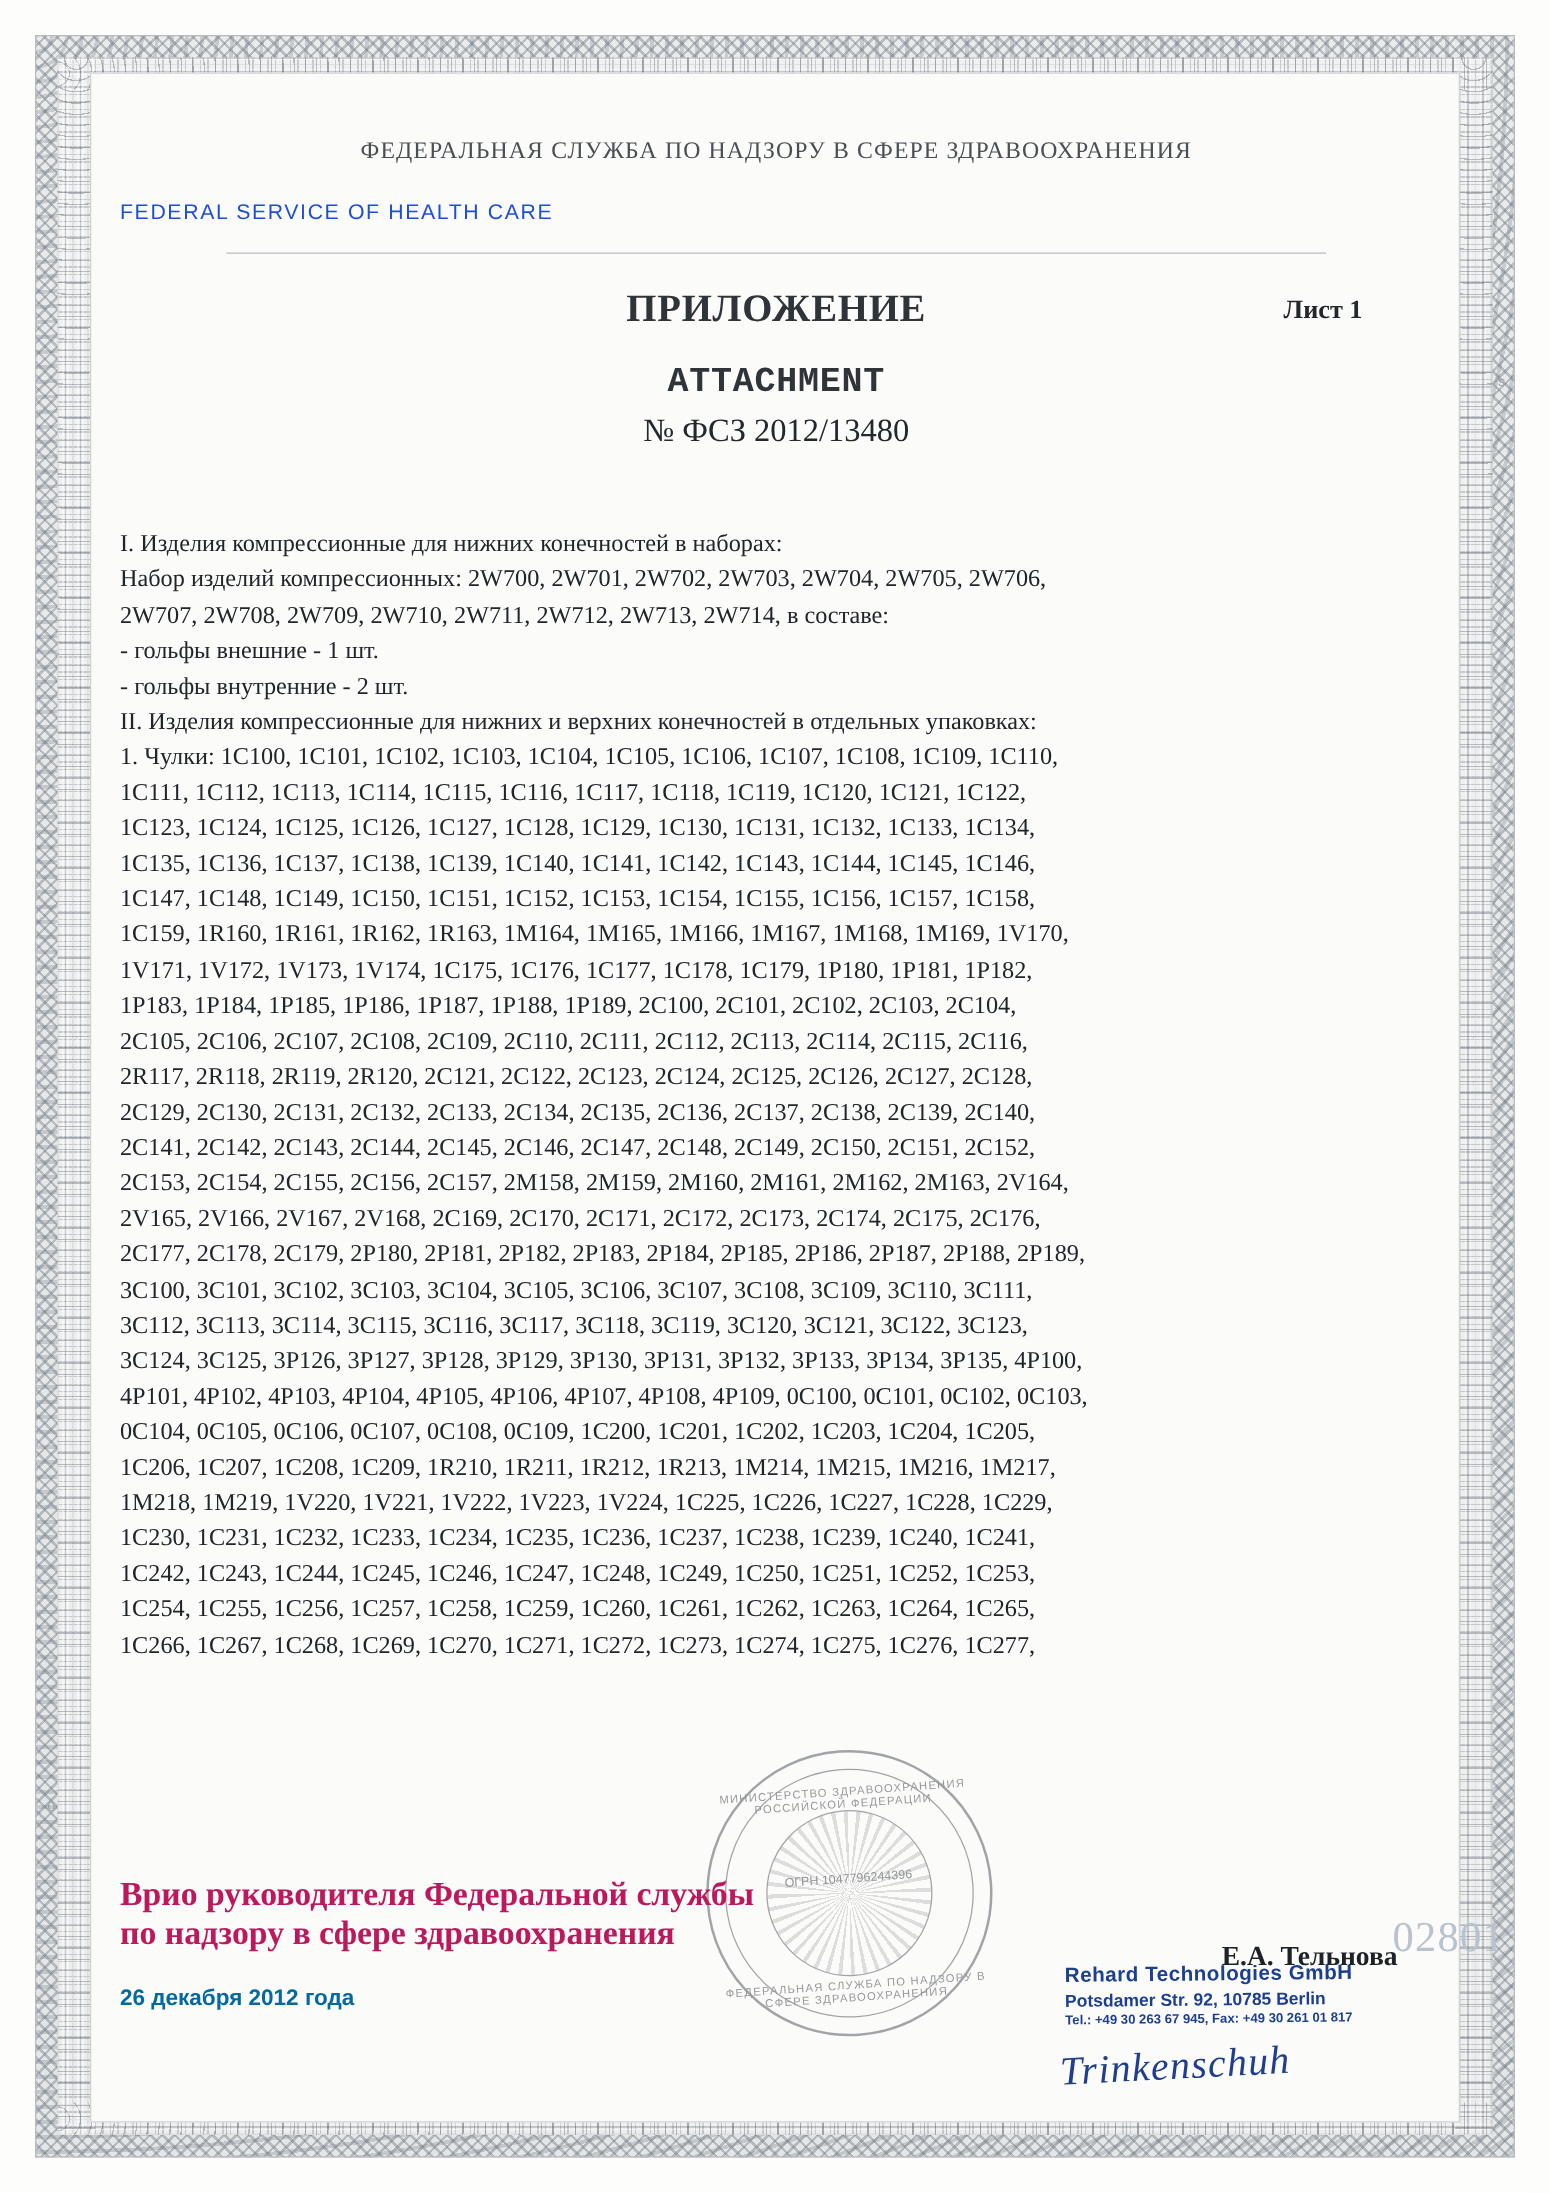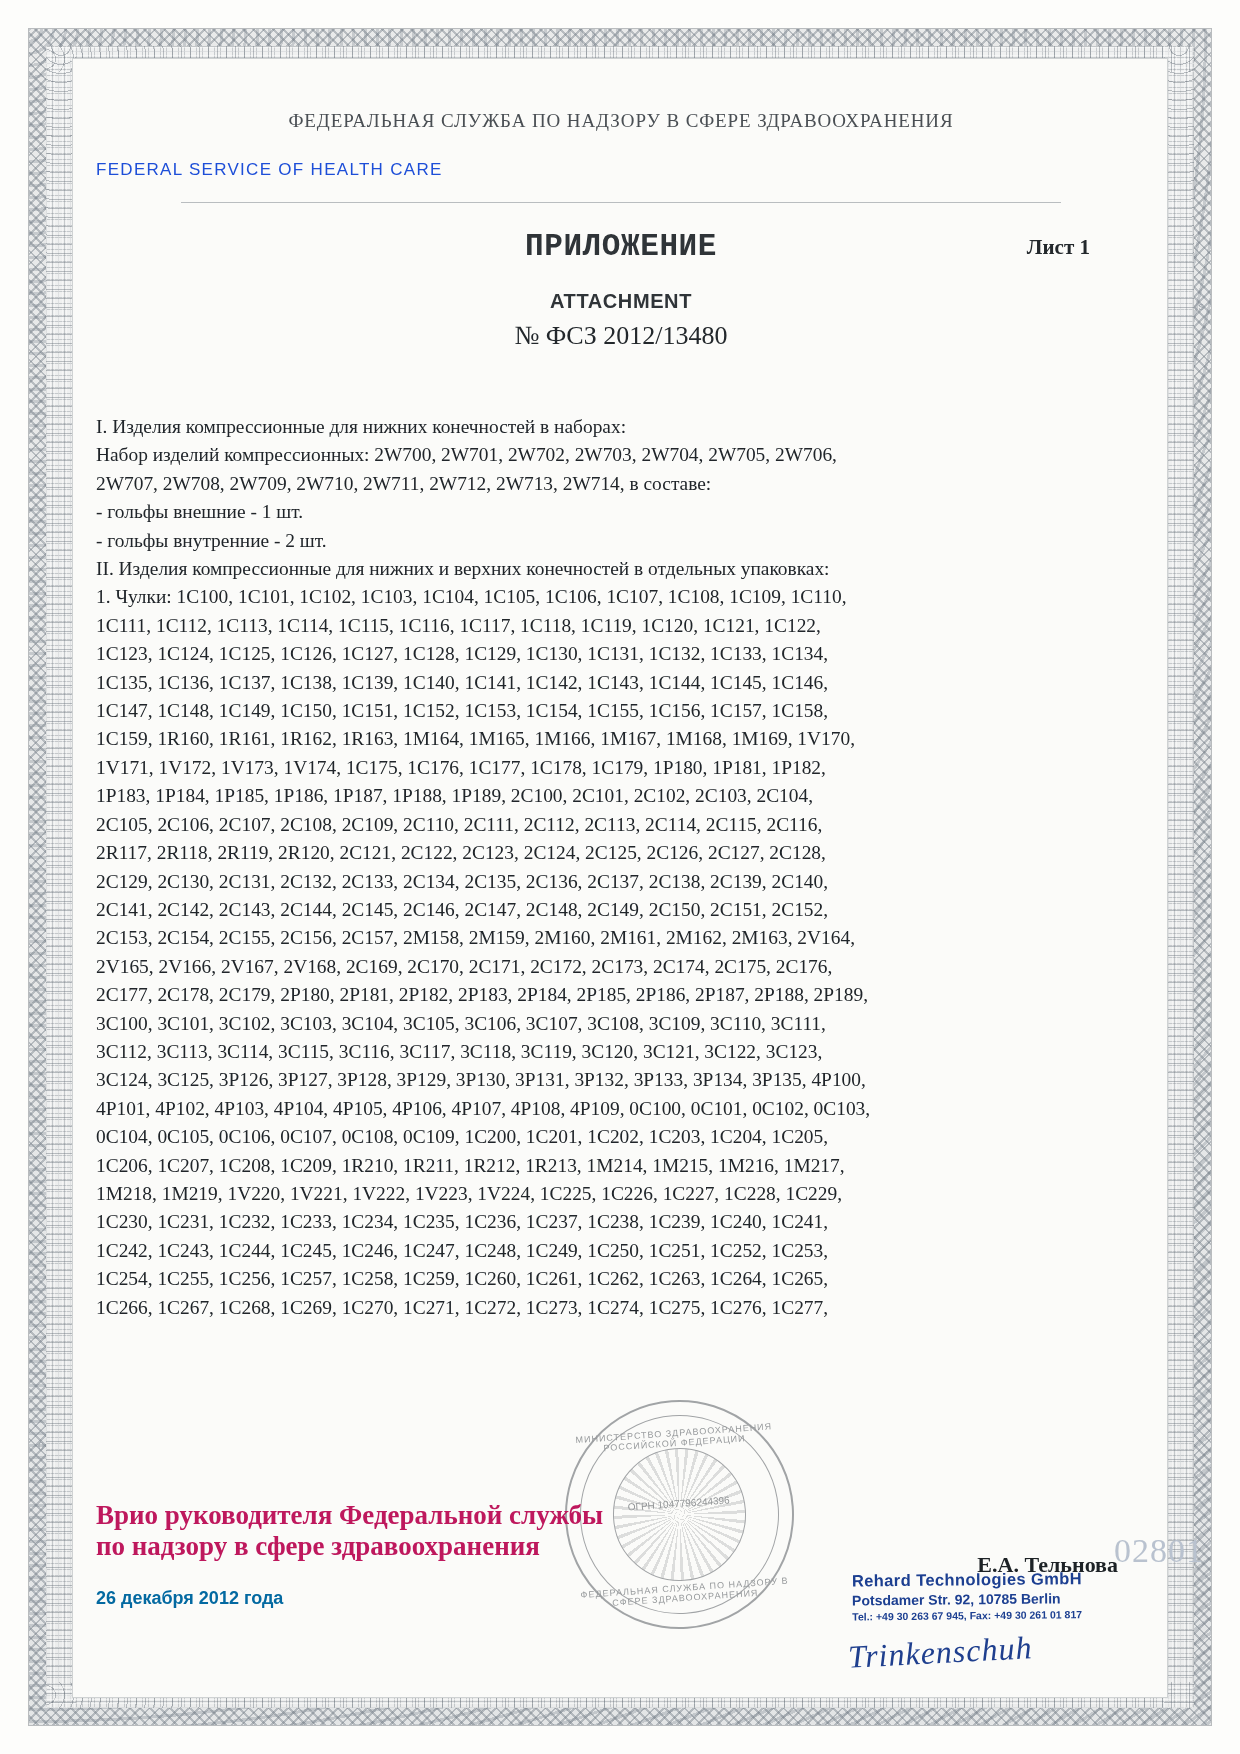--- a/index.html
+++ b/index.html
@@ -114,37 +114,37 @@
   .title-block {
     text-align: center;
     margin-top: 26px;
     position: relative;
   }
   .title-ru1 {
     font-size: 31px;
     font-weight: bold;
     letter-spacing: 0.6px;
     color: #2f3438;
-    font-family: Liberation Mono, monospace;
+    font-family: Liberation Serif, serif;
   }
   .title-ru2 {
     font-size: 31px;
     font-weight: bold;
     letter-spacing: 0.4px;
     color: #2f3438;
     margin-top: 10px;
     font-family: "Liberation Sans", sans-serif;
   }
   .title-en {
-    font-size: 20px;
+    font-size: 28px;
     font-weight: bold;
     letter-spacing: 0.6px;
     color: #2f3438;
     margin-top: 26px;
-    font-family: Liberation Sans, sans-serif;
+    font-family: Liberation Mono, monospace;
   }
   .reg-number {
     font-size: 26px;
     font-weight: normal;
     color: #23282c;
     margin-top: 8px;
     font-family: "Liberation Serif", serif;
   }
   .sheet-label {
     position: absolute;

